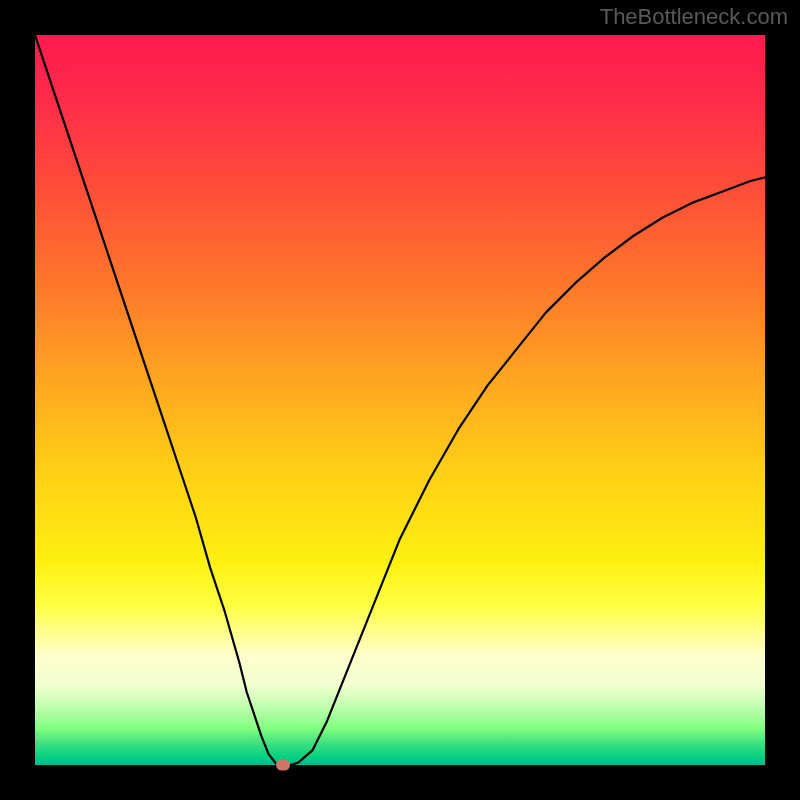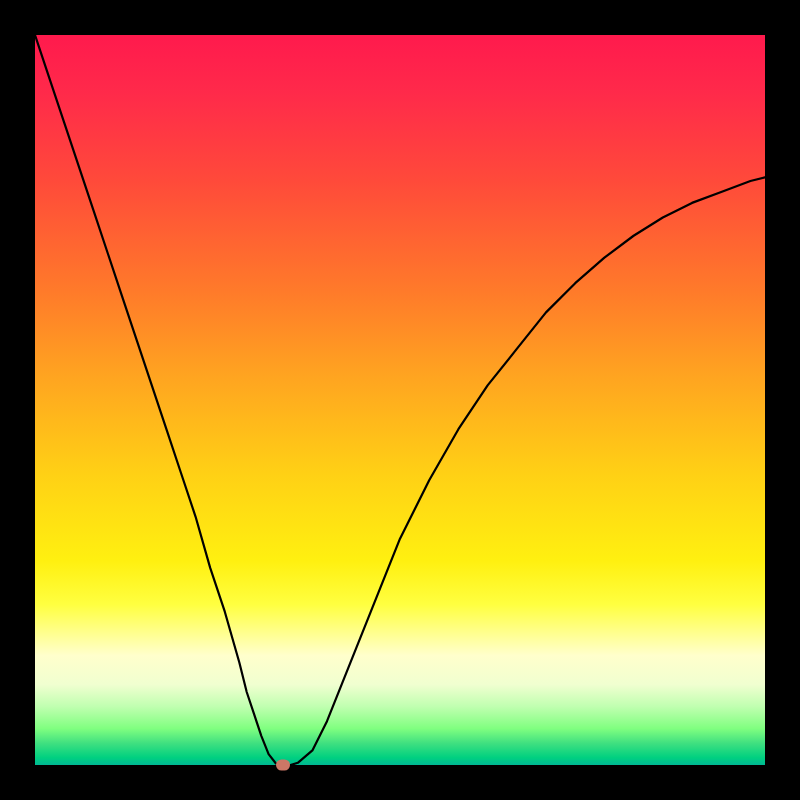--- a/index.html
+++ b/index.html
@@ -66,20 +66,21 @@
     background: #cc7766;
     border-radius: 6px;
     transform: translate(-50%, -50%);
   }
 </style>
 </head>
 <body>
 
 <div class="chart-container">
 
+  <div class="watermark">TheBottleneck.com</div>
 
   <div class="plot-area"></div>
 
   <svg class="curve" viewBox="0 0 730 730" preserveAspectRatio="none">
     <path id="curve-path" d="M0.00 0.00 L14.60 43.80 L29.20 87.60 L43.80 131.40 L58.40 175.20 L73.00 219.00 L87.60 262.80 L102.20 306.60 L116.80 350.40 L131.40 394.20 L146.00 438.00 L160.60 481.80 L175.20 532.90 L189.80 576.70 L204.40 627.80 L211.70 657.00 L219.00 678.90 L226.30 700.80 L233.60 719.05 L240.90 728.54 L248.20 730.00 L255.50 730.00 L262.80 727.81 L277.40 715.40 L292.00 686.20 L306.60 649.70 L321.20 613.20 L335.80 576.70 L350.40 540.20 L365.00 503.70 L394.20 445.30 L423.40 394.20 L452.60 350.40 L481.80 313.90 L511.00 277.40 L540.20 248.20 L569.40 222.65 L598.60 200.75 L627.80 182.50 L657.00 167.90 L686.20 156.95 L715.40 146.00 L730.00 142.35" stroke="#000" stroke-width="2.2" fill="none" stroke-linecap="round" stroke-linejoin="round"></path>
   </svg>
 
   <div class="marker" id="marker" style="left: 283.2px; top: 765px;"></div>
 
 </div>

